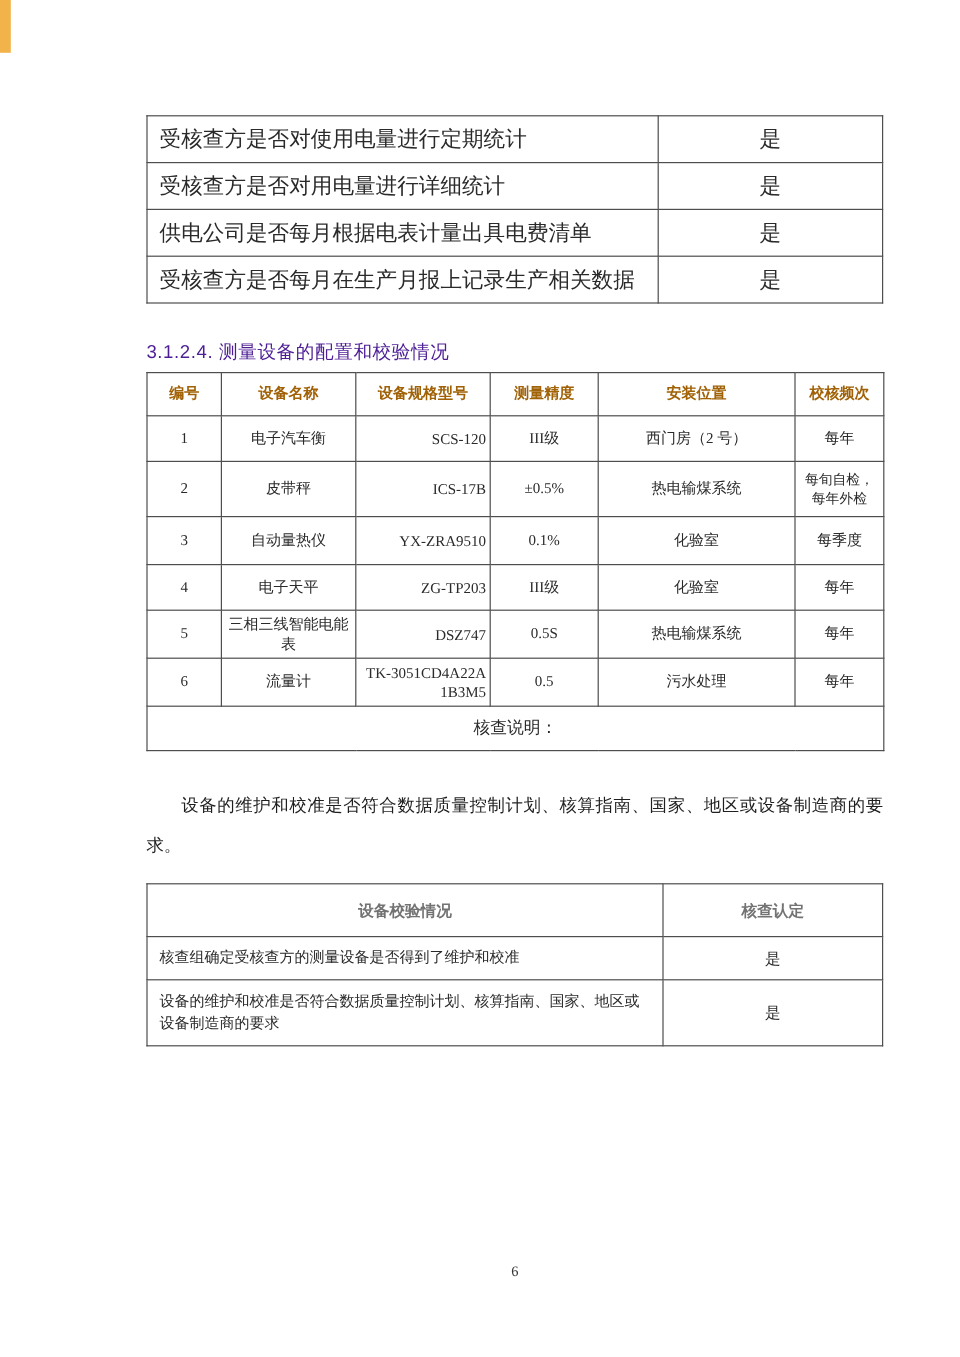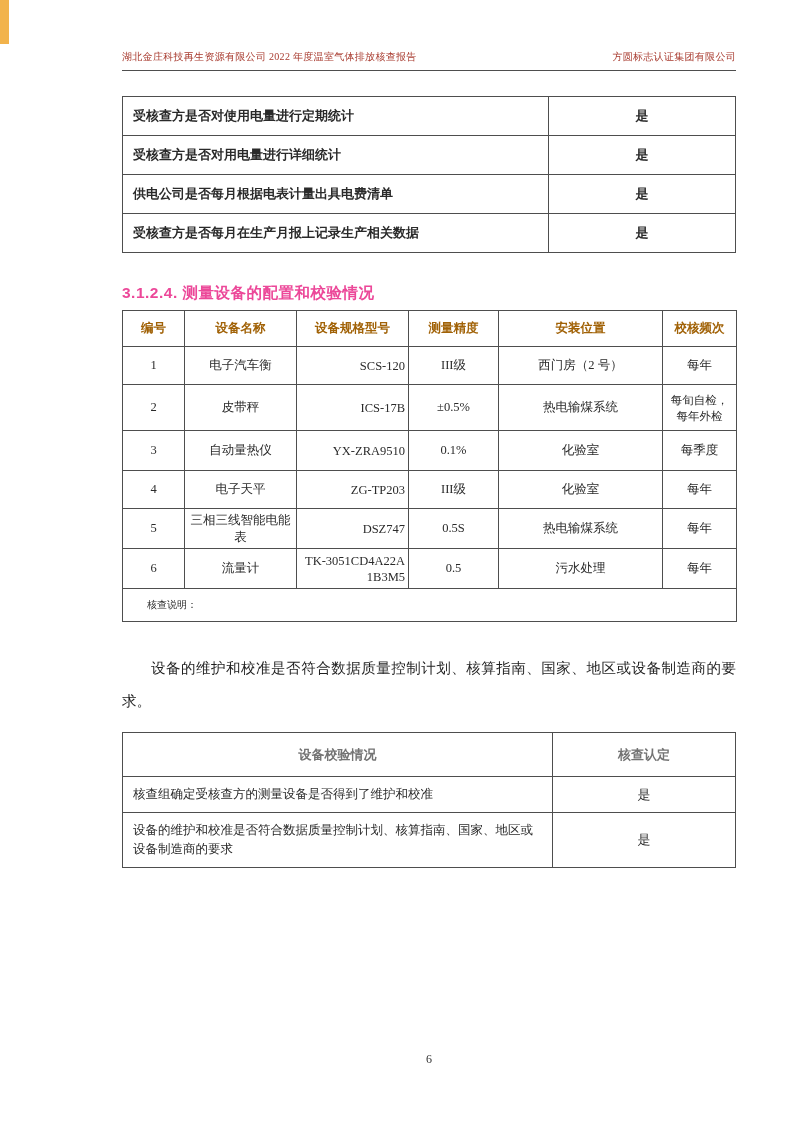--- a/index.html
+++ b/index.html
@@ -11,61 +11,57 @@
   .header{
     position:absolute;left:122px;top:50px;width:614px;
     display:flex;justify-content:space-between;align-items:flex-end;
     font-size:10px;letter-spacing:.3px;color:#a83a2e;
     padding-bottom:6px;border-bottom:1px solid #4e4e4e;
   }
   .content{position:absolute;left:122px;top:96px;width:614px;}
   table{border-collapse:collapse;width:100%;table-layout:fixed;}
   td,th{border:1px solid #4e4e4e;vertical-align:middle;}
 
-  .continuation td{height:38px;font-size:13px;padding:0 10px;color:#2a2a2a;font-weight:bold;}
+  .continuation td{height:38px;font-size:18px;padding:0 10px;color:#2a2a2a;}
   .continuation td.result{text-align:center;padding:0;}
 
   h3{
     margin:30px 0 0 0;font-family:"Liberation Sans","DejaVu Sans",sans-serif;
-    font-size:15.5px;font-weight:bold;color:#ec4899;letter-spacing:.5px;
+    font-size:15.5px;font-weight:normal;color:#4c1d95;letter-spacing:.5px;
   }
   .para{
     margin:24px 0 0 0;font-size:14.5px;line-height:33px;
     text-align:justify;text-indent:2em;color:#1f1f1f;
   }
   .caption{margin-top:4px;text-align:center;font-weight:bold;font-size:14px;color:#101010;letter-spacing:1px;}
 
   .equip{margin-top:6px;}
   .equip th{font-weight:bold;font-size:12.5px;height:35px;padding:0 2px;color:#a16207;}
   .equip td{font-size:12.5px;text-align:center;padding:2px 3px;color:#2a2a2a;}
   .equip .model{word-break:break-all;line-height:16px;text-align:right;}
   .equip .freq-small{font-size:11.5px;line-height:16px;}
   .equip .wrap{line-height:17px;}
-  .equip .note-cell{text-align:left;padding:9px 24px;font-size:10px;}
+  .equip .note-cell{text-align:center;padding:9px 24px;font-size:14px;}
 
   .para2{margin-top:30px;}
 
   .verify{margin-top:14px;}
   .verify th{font-weight:bold;font-size:13px;height:41px;color:#737373;}
   .verify td.item{font-size:12.5px;text-align:left;padding:8px 10px;line-height:19px;color:#2a2a2a;}
   .verify td.result{text-align:center;font-size:13px;color:#2a2a2a;}
 
   .footer{position:absolute;left:122px;top:1052px;width:614px;text-align:center;font-size:12px;color:#333;}
 </style>
 </head>
 <body>
 
 <div class="page">
 
   <div class="corner-strip"></div>
 
-  <div class="header">
-    <span>湖北金庄科技再生资源有限公司 2022 年度温室气体排放核查报告</span>
-    <span>方圆标志认证集团有限公司</span>
-  </div>
 
   <div class="content">
 
     <table class="continuation">
       <colgroup>
           <col style="width:426px">
           <col>
         </colgroup>
       <tbody>
         <tr>

